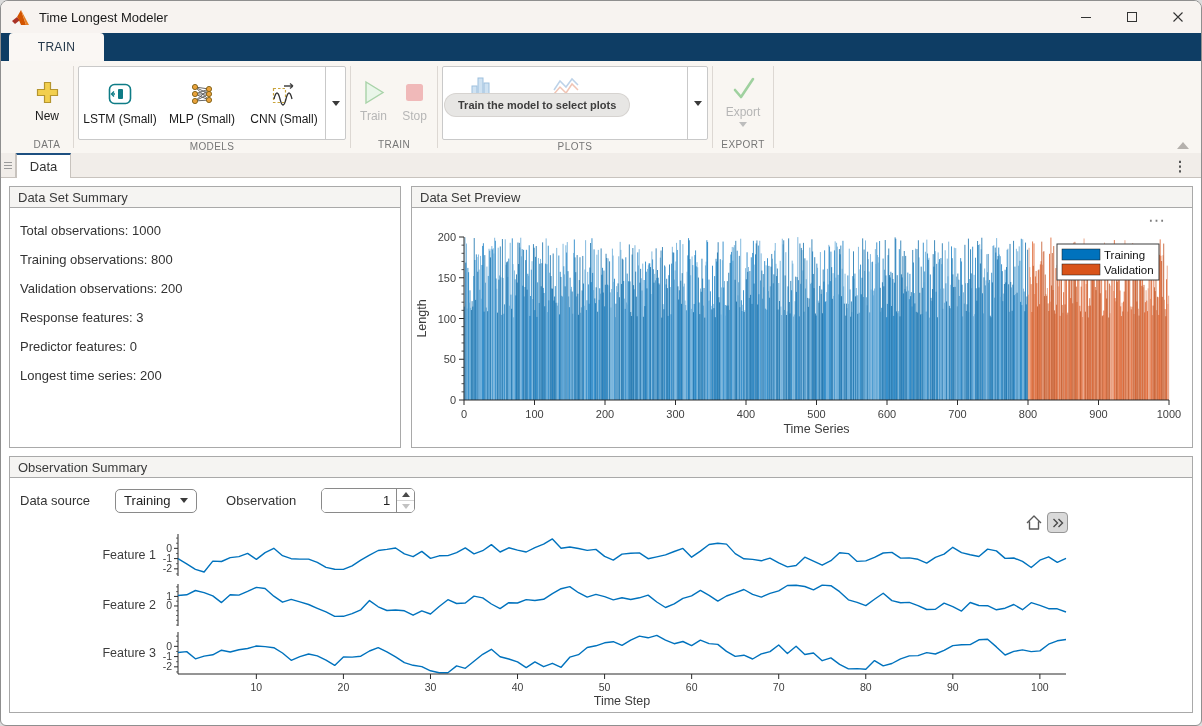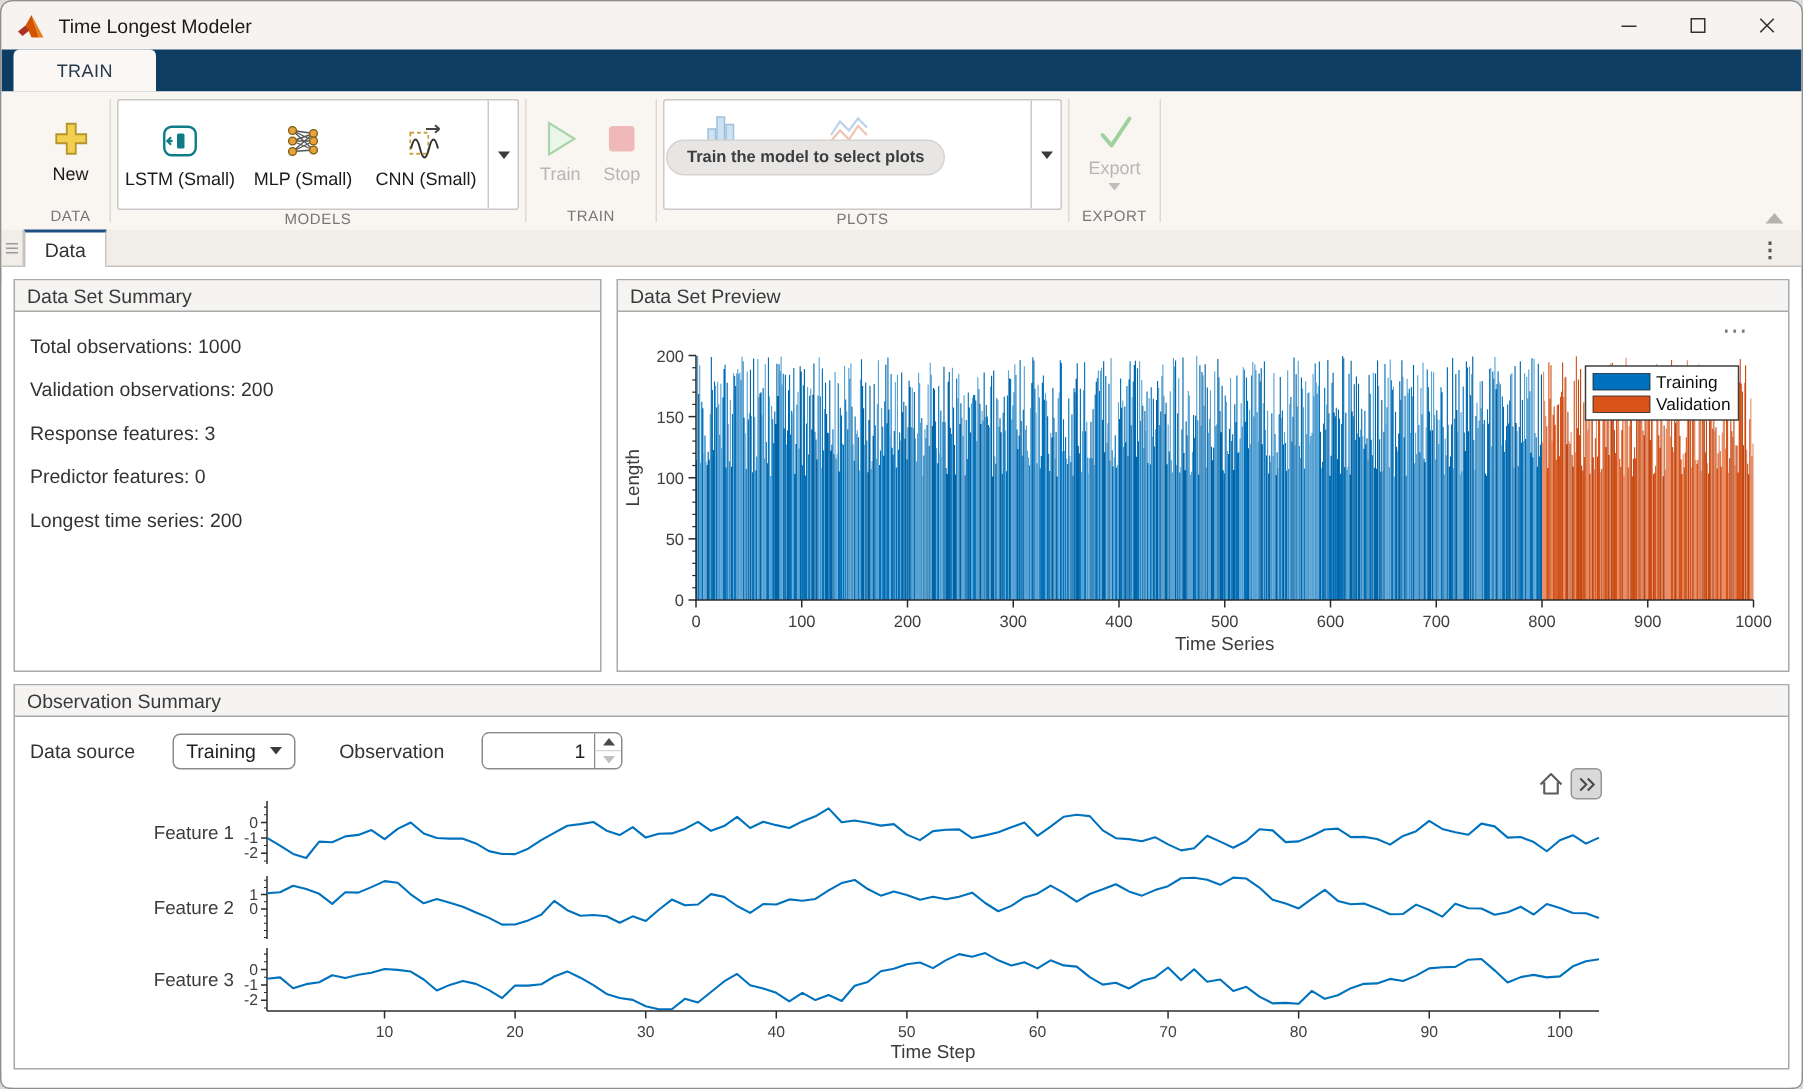--- a/index.html
+++ b/index.html
@@ -259,20 +259,21 @@
   </div>
 
   <div class="main">
 
     <div class="panel panel-summary">
       <div class="panel-header">
         <span>Data Set Summary</span>
       </div>
       <ul class="summary-list">
         <li>Total observations: 1000</li>
+        <li>Training observations: 800</li>
         <li>Validation observations: 200</li>
         <li>Response features: 3</li>
         <li>Predictor features: 0</li>
         <li>Longest time series: 200</li>
       </ul>
     </div>
 
     <div class="panel panel-preview">
       <div class="panel-header">
         <span>Data Set Preview</span>

